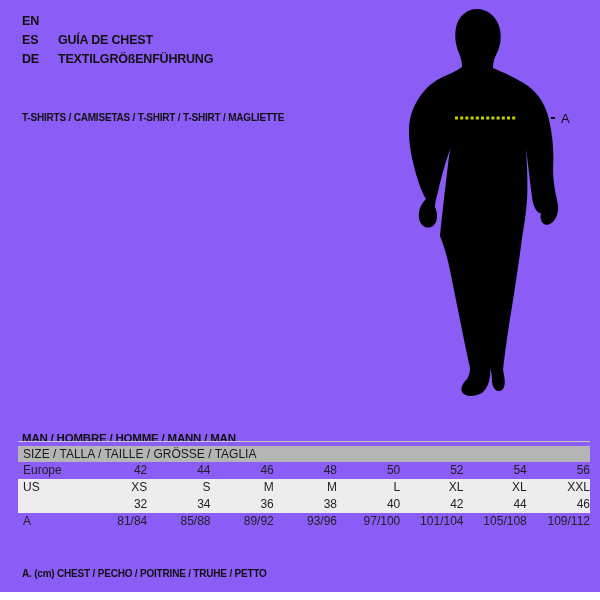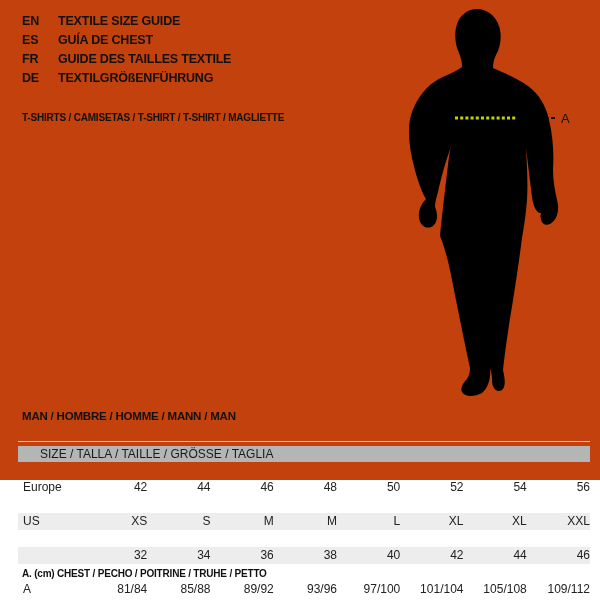--- a/index.html
+++ b/index.html
@@ -3,72 +3,67 @@
 <meta charset="utf-8">
 <style>
   html,body{margin:0;padding:0;}
   body{
     width:600px;height:600px;background:#ffffff;
     font-family:"Liberation Sans", sans-serif;
     color:#111;
     position:relative;
     overflow:hidden;
   }
-  .canvas{position:absolute;left:0;top:0;width:600px;height:480px;background:#c2410c;}
+  .canvas{position:absolute;left:0;top:0;width:600px;height:592px;background:#8b5cf6;}
 
   
   .lang-list{position:absolute;left:22px;top:12px;}
   .lang-row{display:flex;height:19px;line-height:19px;
     font-size:12.5px;font-weight:bold;letter-spacing:-0.2px;}
   .lang-code{width:36px;}
   .lang-label{flex:1;white-space:nowrap;}
 
   
   .cat-lines{position:absolute;left:22px;top:108px;}
   .cat-line{height:19px;line-height:19px;font-size:10px;font-weight:bold;
     letter-spacing:-0.2px;white-space:nowrap;}
 
   
   .figure-svg{position:absolute;left:395px;top:4px;width:195px;height:400px;}
 
   
-  .gender{position:absolute;left:22px;top:410px;font-size:11.5px;font-weight:bold;
+  .gender{position:absolute;left:22px;top:432px;font-size:11.5px;font-weight:bold;
     letter-spacing:-0.2px;white-space:nowrap;}
 
   
   .size-table{position:absolute;left:18px;top:441px;width:572px;font-size:12px;}
   .sep{height:1px;background:#c9c9c9;margin-bottom:4px;}
-  .thead{background:#b5b5b5;height:16px;line-height:16px;padding-left:22px;
+  .thead{background:#b5b5b5;height:16px;line-height:16px;padding-left:5px;
     color:#1a1a1a;white-space:nowrap;}
-  .trow{display:flex;height:17px;line-height:17px;color:#222;margin-top:17px;}
+  .trow{display:flex;height:17px;line-height:17px;color:#222;}
   .trow.stripe{background:#ededed;gap:12px;}
   .row-label{width:61px;padding-left:5px;text-align:left;}
   .cell{flex:1;text-align:right;}
 
   
   .footnote{position:absolute;left:22px;top:548px;font-size:10px;font-weight:bold;
     letter-spacing:-0.2px;white-space:nowrap;margin-top:20px;}
 </style>
 </head>
 <body>
 
 <div class="canvas">
 
   <div class="lang-list">
     <div class="lang-row">
       <span class="lang-code">EN</span>
-      <span class="lang-label">TEXTILE SIZE GUIDE</span>
     </div>
     <div class="lang-row">
       <span class="lang-code">ES</span>
       <span class="lang-label">GUÍA DE CHEST</span>
-    </div>
-    <div class="lang-row">
-      <span class="lang-code">FR</span>
-      <span class="lang-label">GUIDE DES TAILLES TEXTILE</span>
     </div>
     <div class="lang-row">
       <span class="lang-code">DE</span>
       <span class="lang-label">TEXTILGRÖßENFÜHRUNG</span>
     </div>
   </div>
 
   <div class="cat-lines">
     <div class="cat-line">T-SHIRTS / CAMISETAS / T-SHIRT / T-SHIRT / MAGLIETTE</div>
   </div>

